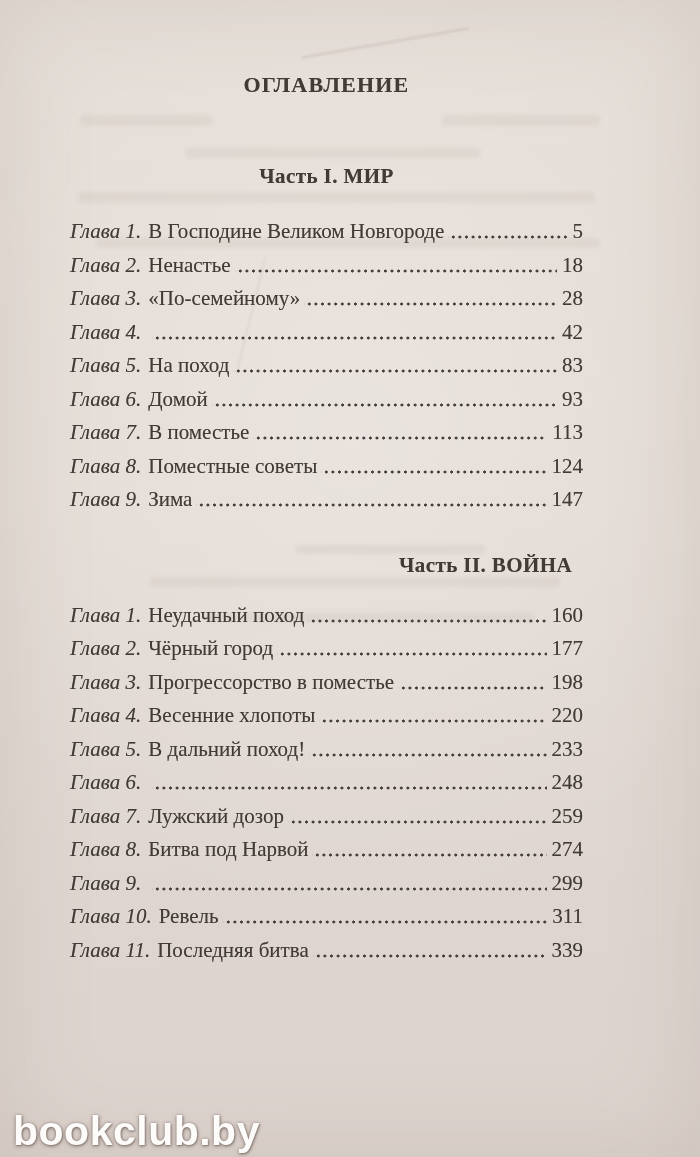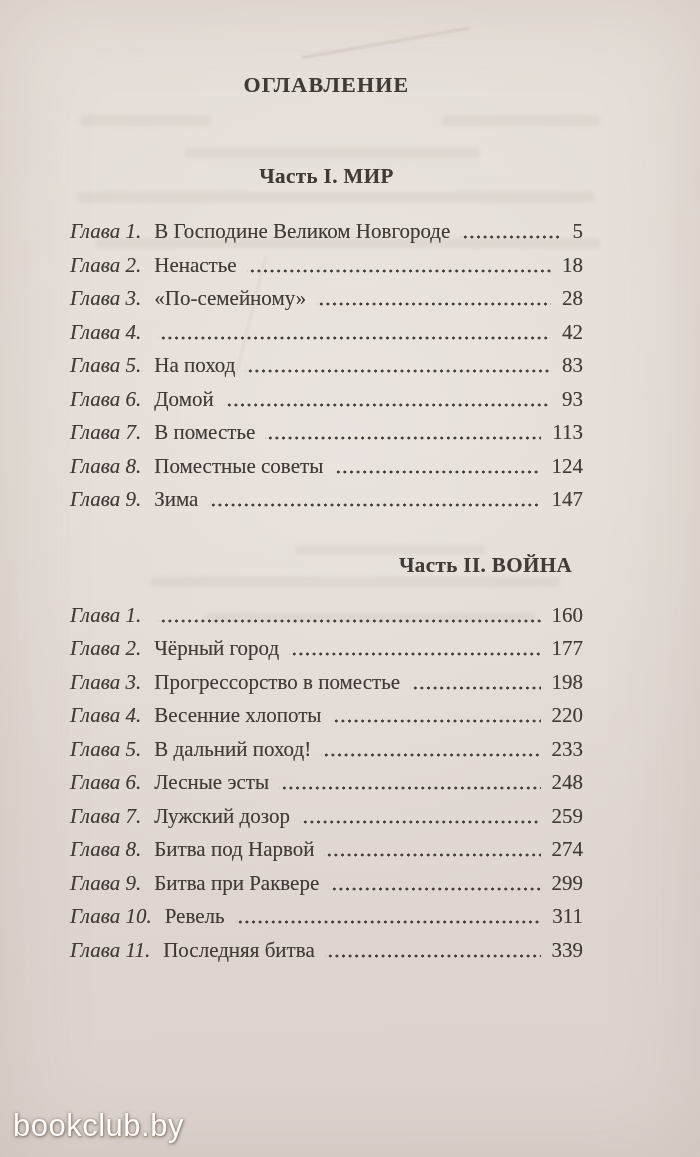--- a/index.html
+++ b/index.html
@@ -67,43 +67,42 @@
   .toc-list { margin-top: 26px; }
   .toc-list.second { margin-top: 21px; }
 
   .row {
     display: flex;
     align-items: baseline;
     line-height: 33.5px;
     font-size: 21px;
     text-shadow: 0 0 0.6px rgba(65,59,56,0.45);
     white-space: nowrap;
-    gap: 6px;
   }
   .ch { font-style: italic; margin-right: 7px; flex: 0 0 auto; }
   .tt { flex: 0 0 auto; }
   .dots {
     flex: 1 1 auto;
     align-self: stretch;
     margin: 0 3px 0 4px;
     background-image: radial-gradient(circle, #45403c 1.35px, rgba(69,64,60,0) 1.75px);
     background-size: 6.6px 4px;
     background-repeat: repeat-x;
     background-position: 2px 20px;
     min-width: 12px;
   }
   .pn { flex: 0 0 auto; margin-left: 2px; }
 
   .watermark {
     position: absolute;
     left: 13px;
     top: 1108px;
     font-family: "Liberation Sans", "DejaVu Sans", sans-serif;
-    font-size: 31px;
-    font-weight: normal;
+    font-size: 41px;
+    font-weight: bold;
     letter-spacing: 0.5px;
     color: #fdfcfb;
     text-shadow: 0 1px 4px rgba(108,93,85,0.6), 0 0 2px rgba(108,93,85,0.45), 1px 1px 2px rgba(108,93,85,0.5);
   }
 </style>
 </head>
 <body>
 
 <div class="photo">
 
@@ -178,20 +177,21 @@
         <span class="dots"></span>
         <span class="pn">147</span>
       </div>
     </div>
 
     <h2 class="part-heading second">Часть II. ВОЙНА</h2>
 
     <div class="toc-list second">
       <div class="row">
         <span class="ch">Глава 1.</span>
+        <span class="tt">Неудачный поход</span>
         <span class="dots"></span>
         <span class="pn">160</span>
       </div>
       <div class="row">
         <span class="ch">Глава 2.</span>
         <span class="tt">Чёрный город</span>
         <span class="dots"></span>
         <span class="pn">177</span>
       </div>
       <div class="row">
@@ -207,39 +207,37 @@
         <span class="pn">220</span>
       </div>
       <div class="row">
         <span class="ch">Глава 5.</span>
         <span class="tt">В дальний поход!</span>
         <span class="dots"></span>
         <span class="pn">233</span>
       </div>
       <div class="row">
         <span class="ch">Глава 6.</span>
-        <span class="tt">Лесные эсты</span>
         <span class="dots"></span>
         <span class="pn">248</span>
       </div>
       <div class="row">
         <span class="ch">Глава 7.</span>
         <span class="tt">Лужский дозор</span>
         <span class="dots"></span>
         <span class="pn">259</span>
       </div>
       <div class="row">
         <span class="ch">Глава 8.</span>
         <span class="tt">Битва под Нарвой</span>
         <span class="dots"></span>
         <span class="pn">274</span>
       </div>
       <div class="row">
         <span class="ch">Глава 9.</span>
-        <span class="tt">Битва при Раквере</span>
         <span class="dots"></span>
         <span class="pn">299</span>
       </div>
       <div class="row">
         <span class="ch">Глава 10.</span>
         <span class="tt">Ревель</span>
         <span class="dots"></span>
         <span class="pn">311</span>
       </div>
       <div class="row">

